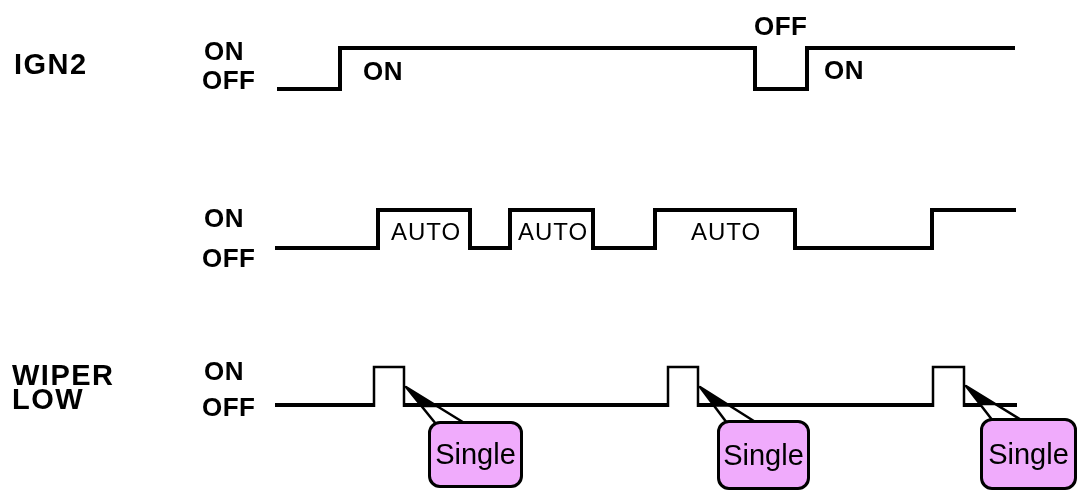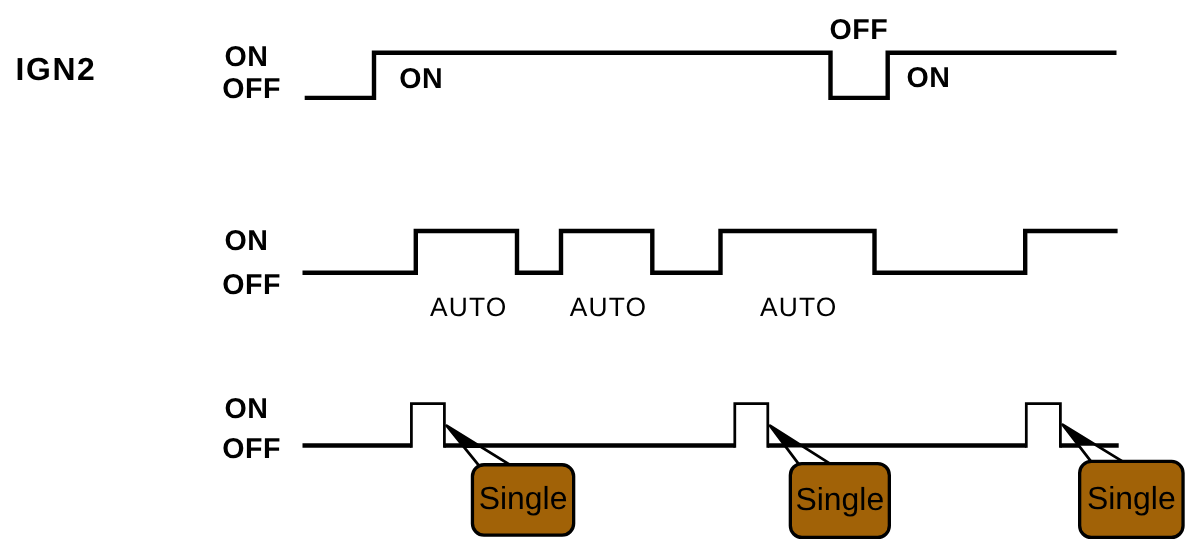--- a/index.html
+++ b/index.html
@@ -30,28 +30,27 @@
     letter-spacing:0.5px;
   }
   .onoff{
     font-size:26px;
     font-weight:bold;
     letter-spacing:0.5px;
   }
   .auto{
     font-size:24px;
     letter-spacing:1px;
-    margin-top:48px;
   }
   .callout{
     position:absolute;
     box-sizing:border-box;
     border:3px solid #000;
     border-radius:12px;
-    background:#a16207;
+    background:#f0abfc;
     display:flex;
     align-items:center;
     justify-content:center;
     font-size:29px;
   }
 </style>
 </head>
 <body>
 
 <div class="stage">
@@ -80,20 +79,22 @@
   <div class="lbl onoff" style="left:363px;top:58px">ON</div>
   <div class="lbl onoff" style="left:754px;top:13px">OFF</div>
   <div class="lbl onoff" style="left:824px;top:57px">ON</div>
 
   <div class="lbl axis" style="left:204px;top:205px">ON</div>
   <div class="lbl axis" style="left:202px;top:245px">OFF</div>
   <div class="lbl auto" style="left:391px;top:219px">AUTO</div>
   <div class="lbl auto" style="left:518px;top:219px">AUTO</div>
   <div class="lbl auto" style="left:691px;top:219px">AUTO</div>
 
+  <div class="lbl rowlabel" style="left:12px;top:363px">WIPER
+LOW</div>
   <div class="lbl axis" style="left:204px;top:358px">ON</div>
   <div class="lbl axis" style="left:202px;top:394px">OFF</div>
 
   <div class="callout" style="left: 428px; top: 421px; width: 95px; height: 67px;">
     <span>Single</span>
   </div>
   <div class="callout" style="left: 717px; top: 420px; width: 93px; height: 70px;">
     <span>Single</span>
   </div>
   <div class="callout" style="left: 980px; top: 418px; width: 97px; height: 72px;">

